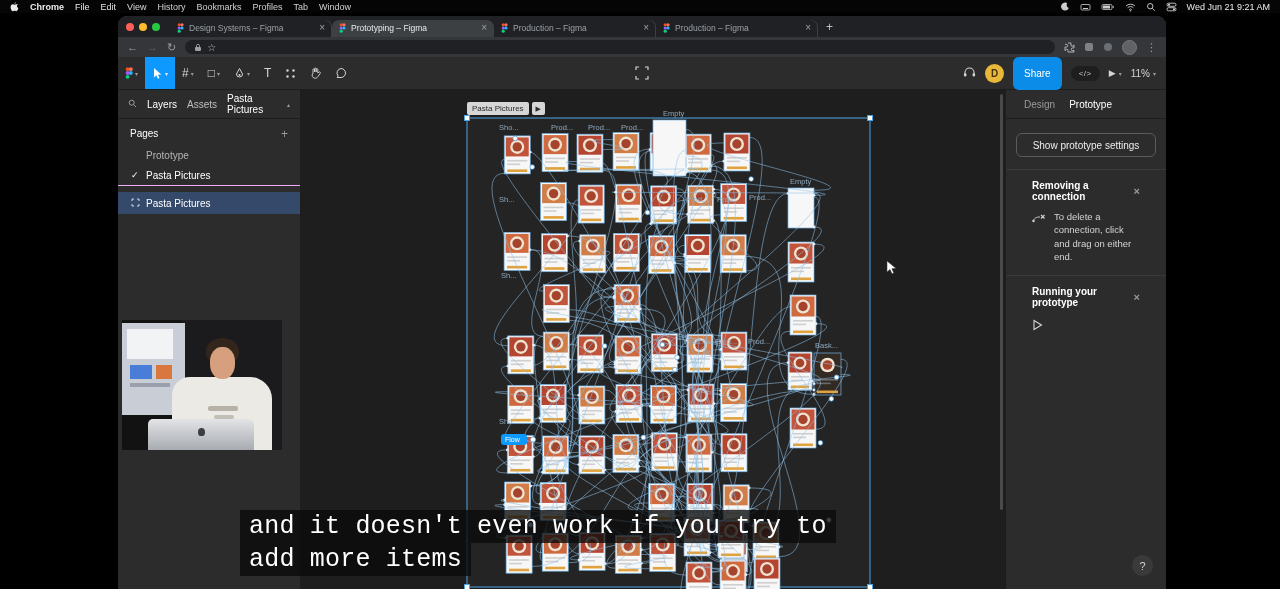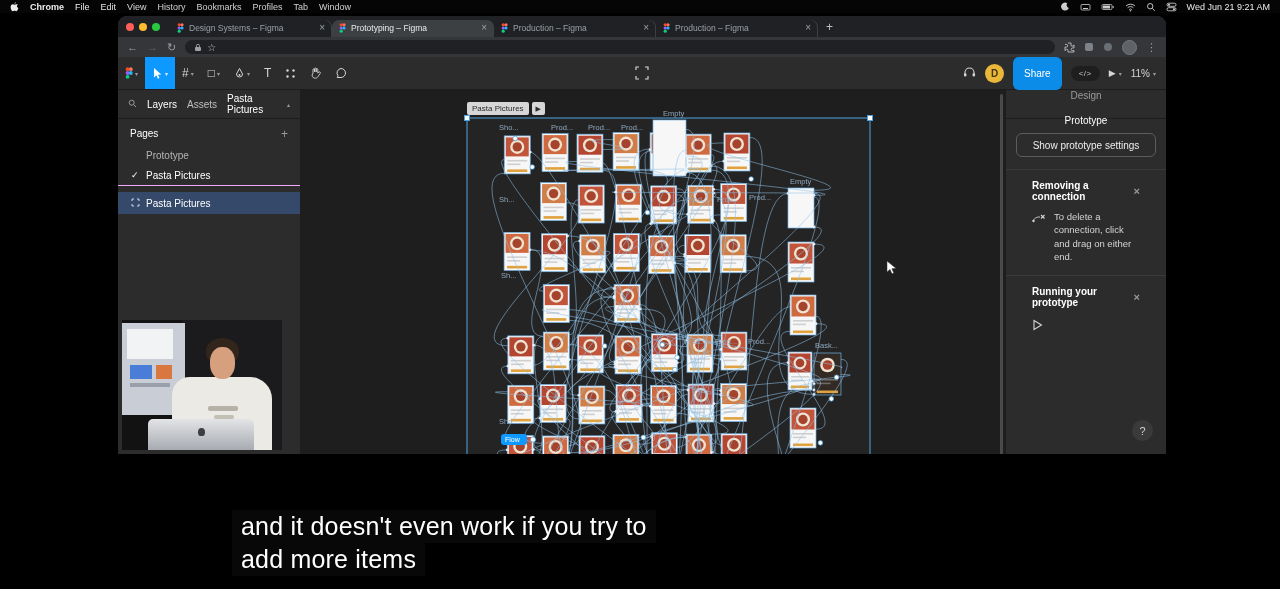--- a/index.html
+++ b/index.html
@@ -4,21 +4,21 @@
 <style>
   html,body{margin:0;padding:0;width:1280px;height:589px;background:#000;overflow:hidden;
     font-family:"Liberation Sans",sans-serif;-webkit-font-smoothing:antialiased;position:relative;}
   
   .menubar{position:absolute;top:0;left:0;right:0;height:13px;background:#060606;display:flex;
     align-items:center;padding:0 10px;gap:11px;font-size:9px;color:#ededed;z-index:5;}
   .menubar .app{font-weight:bold;}
   .mb-right{margin-left:auto;display:flex;align-items:center;gap:10px;}
   .mb-ic{display:inline-flex;align-items:center;}
   
-  .window{position:absolute;left:118px;top:16px;width:1048px;height:438px;border-radius:9px 9px 0 0;
+  .window{position:absolute;left:118px;top:16px;width:1048px;height:573px;border-radius:9px 9px 0 0;
     overflow:hidden;background:#404040;box-shadow:0 12px 50px rgba(0,0,0,.7);z-index:10;}
   .tabstrip{height:21px;background:#202124;display:flex;align-items:center;padding-left:8px;}
   .traffic{display:flex;gap:5px;margin-right:10px;}
   .traffic span{width:8px;height:8px;border-radius:50%;}
   .t-red{background:#ff5f57}.t-yel{background:#febc2e}.t-grn{background:#28c840}
   .tab{width:148px;height:17px;margin-top:3px;border-radius:7px 7px 0 0;display:flex;align-items:center;
     gap:5px;padding:0 7px;font-size:8.5px;color:#9aa0a6;position:relative;}
   .tab:not(.active){box-shadow:inset -1px 0 0 #3c4043;}
   .tab.active{background:#3c4043;color:#e8eaed;}
   .tab-title{white-space:nowrap;overflow:hidden;text-overflow:ellipsis;flex:1;}
@@ -68,21 +68,21 @@
   .canvas{flex:1;background:#1e1e1e;position:relative;min-width:0;}
   .canvas svg{position:absolute;left:0;top:0;}
   .section-chip{position:absolute;left:166px;top:12px;height:13px;display:flex;gap:3px;z-index:3;}
   .section-chip .name{background:#d6d6d6;color:#2b2b2b;font-size:8px;line-height:13px;padding:0 5px;border-radius:2px;}
   .section-chip .act{background:#d6d6d6;color:#2b2b2b;width:13px;height:13px;border-radius:2px;
     display:flex;align-items:center;justify-content:center;font-size:7px;}
   
   .right-panel{width:160px;min-width:160px;background:#2c2c2c;border-left:1px solid #1d1d1d;
     color:#ccc;position:relative;}
   .rp-tabs{height:28px;display:flex;align-items:center;gap:14px;padding:0 18px;border-bottom:1px solid #1d1d1d;
-    font-size:10px;color:#9a9a9a;flex-direction:column;}
+    font-size:10px;color:#9a9a9a;}
   .rp-tab-active{color:#fff;}
   .proto-btn{margin:14px 10px 12px;height:22px;border:1px solid #5c5c5c;border-radius:6px;display:flex;
     align-items:center;justify-content:center;font-size:10px;color:#ededed;}
   .rp-sec{border-top:1px solid #3a3a3a;padding:10px 26px 12px;margin:0 0;}
   .rp-head{display:flex;align-items:center;font-size:10px;font-weight:bold;color:#fff;}
   .rp-close{margin-left:auto;color:#9a9a9a;font-size:11px;}
   .rp-row{display:flex;gap:8px;margin-top:8px;}
   .rp-icw{width:14px;min-width:14px;padding-top:1px;}
   .rp-body{font-size:9.5px;line-height:1.4;color:#d4d4d4;}
   .help-fab{position:absolute;right:13px;bottom:13px;width:21px;height:21px;border-radius:50%;
@@ -97,21 +97,21 @@
   .wc-dark{position:absolute;right:0;top:0;width:100px;height:130px;background:#1b1b1d;}
   .wc-hair{position:absolute;left:84px;top:18px;width:33px;height:26px;background:#32251c;border-radius:50% 50% 42% 42%;}
   .wc-face{position:absolute;left:88px;top:27px;width:25px;height:32px;background:#d6a07e;border-radius:46%;}
   .wc-body{position:absolute;left:50px;top:57px;width:100px;height:74px;background:#eceae5;border-radius:18px 22px 0 0;}
   .wc-smudge1{position:absolute;left:86px;top:86px;width:30px;height:5px;background:#b7b2a8;border-radius:2px;}
   .wc-smudge2{position:absolute;left:92px;top:95px;width:20px;height:4px;background:#c4bfb5;border-radius:2px;}
   .wc-laptop{position:absolute;left:26px;bottom:0;width:106px;height:31px;border-radius:5px 5px 0 0;
     background:linear-gradient(#e3e4e6,#a7abb1);}
   .wc-apple{position:absolute;left:50px;top:9px;width:7px;height:8px;background:#3c3e42;border-radius:50% 50% 45% 45%;}
   
-  .captions{position:absolute;left:232px;top:510px;z-index:50;}
+  .captions{position:absolute;left:240px;top:510px;z-index:50;font-family:Liberation Mono, monospace;}
   .cap-line{display:table;background:rgba(10,10,10,.78);color:#fff;font-size:25px;line-height:33px;
     padding:0 9px;letter-spacing:.2px;}
 </style>
 </head>
 <body>
 
 <div class="menubar">
   <span class="mb-ic">
     <svg width="9" height="10" viewBox="0 0 9 10">
         <path d="M6.5 2.3c-.8 0-1.4.5-1.9.5S3.5 2.3 2.8 2.3C1.6 2.3.6 3.3.6 5.2c0 1.9 1.3 4 2.3 4 .6 0 .8-.4 1.6-.4s1 .4 1.6.4c1 0 2.2-2.1 2.2-3.3-1-.4-1.4-1-1.4-1.8 0-.7.4-1.3 1-1.6-.4-.5-1-.2-1.4-.2z" fill="#ededed"></path>

